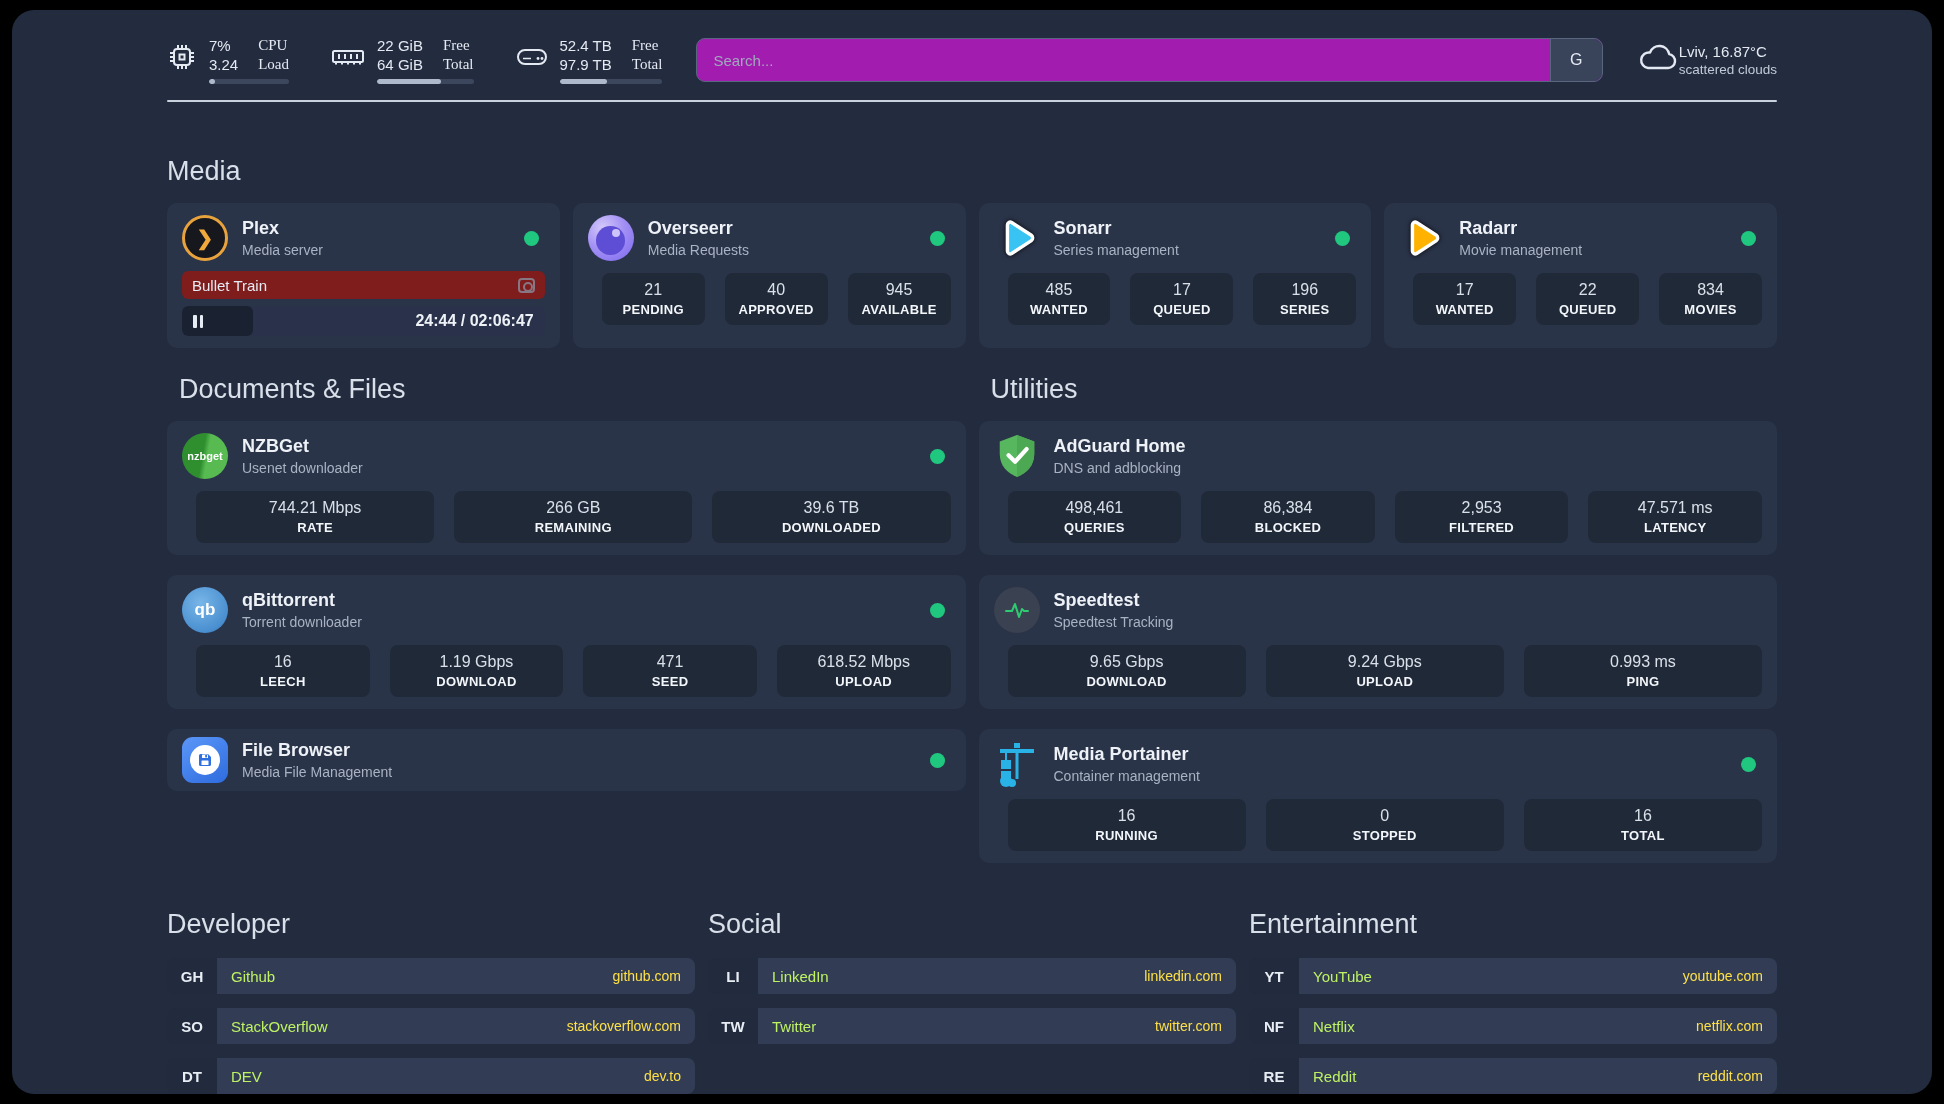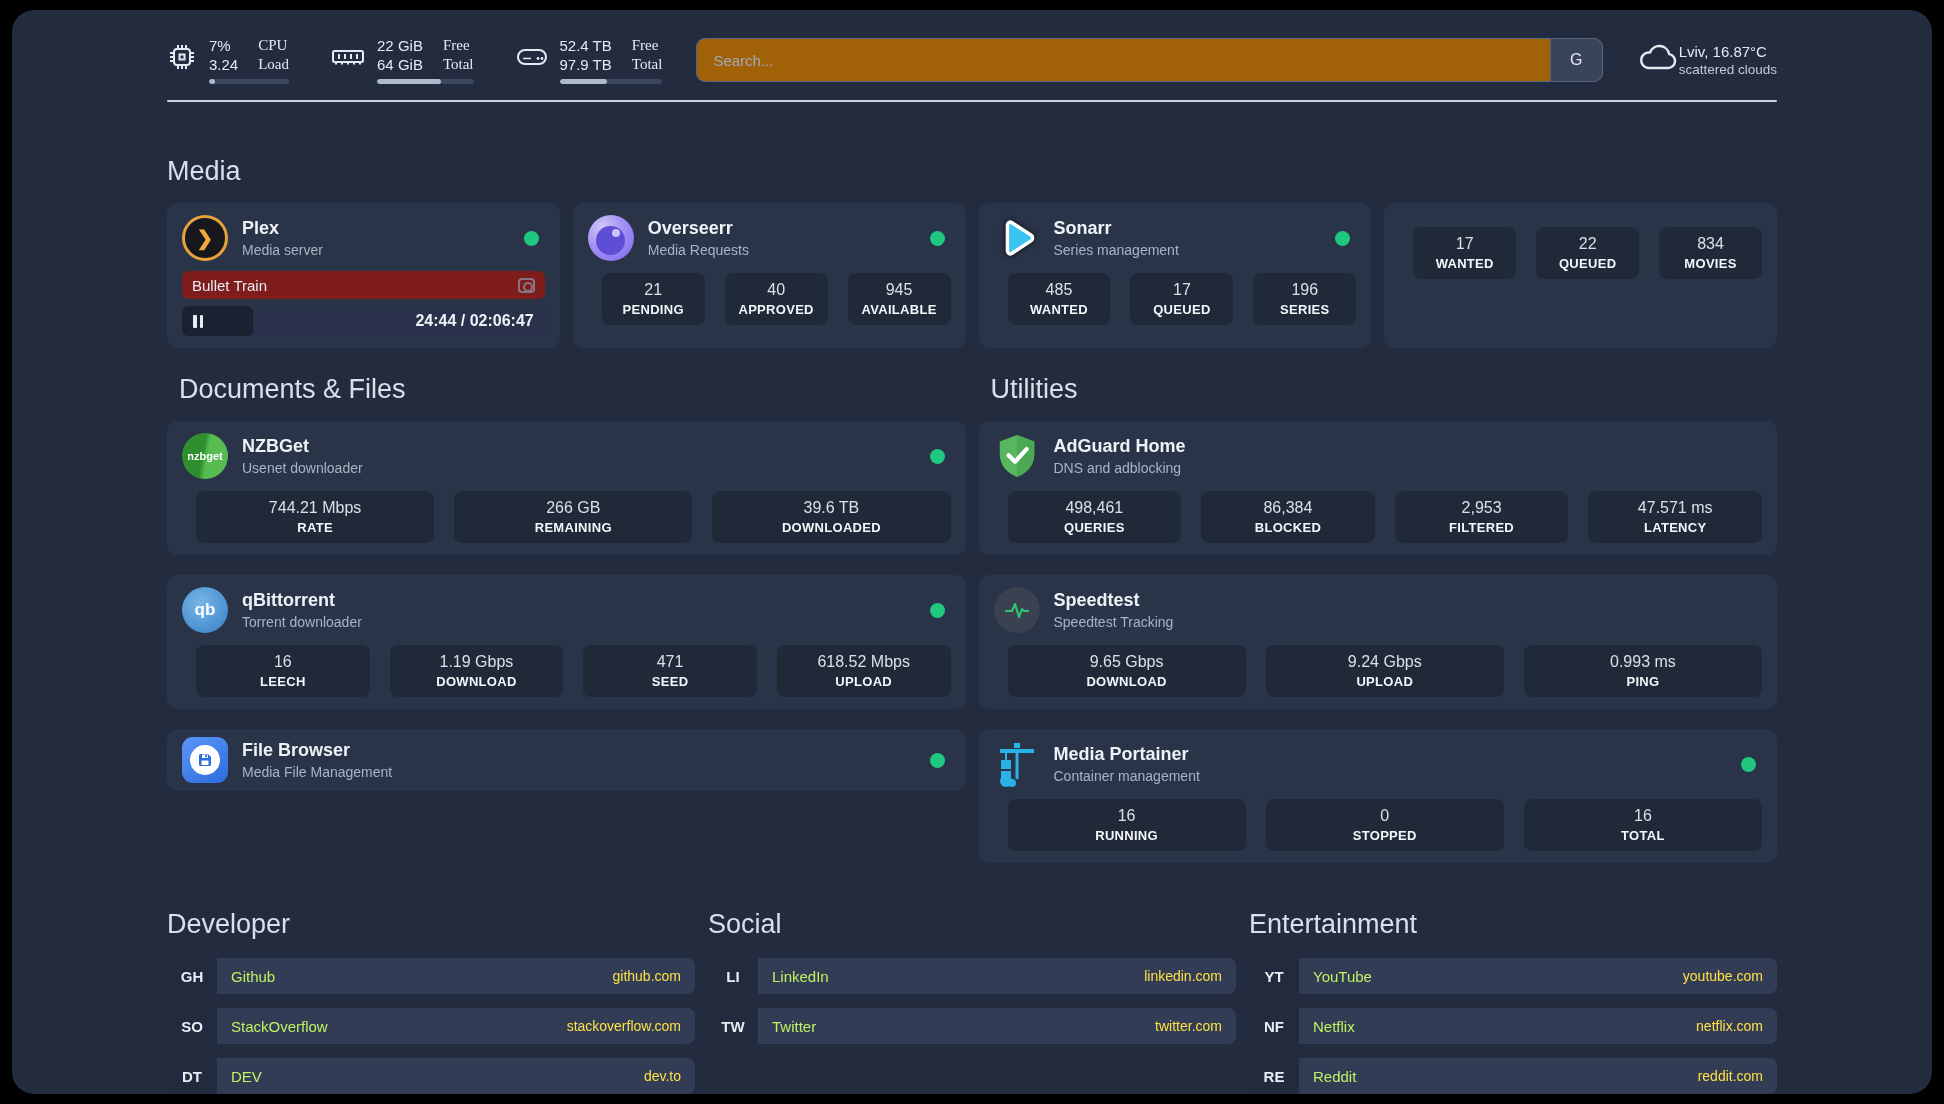--- a/index.html
+++ b/index.html
@@ -15,21 +15,21 @@
   .sysstat { display:flex; align-items:flex-start; gap:12px; color:#E4E9F2; }
   .sysstat svg { margin-top:6px; }
   .sysstat-body { display:flex; flex-direction:column; }
   .sysstat-cols { display:flex; gap:20px; }
   .sysstat-col { display:flex; flex-direction:column; font-size:15px; line-height:19px; }
   .sysstat-col.labels { text-align:left;font-family:Liberation Serif, serif; }
   .sysbar { margin-top:5px; height:5px; border-radius:3px; background:#3C475E; overflow:hidden; }
   .sysbar-fill { height:100%; background:#AEB9CC; border-radius:3px; }
 
   .searchwrap { flex:1; position:relative; }
-  .search-input { width:100%; height:44px; background:#a16207; border:1px solid #5A6580;
+  .search-input { width:100%; height:44px; background:#a21caf; border:1px solid #5A6580;
                   border-radius:9px; color:#E4E9F2; font-size:15px; padding:0 70px 0 16px;
                   outline:none; font-family:"Liberation Sans", sans-serif; }
   .search-input::placeholder { color:#9FA9BC; }
   .search-engine { position:absolute; right:1px; top:1px; bottom:1px; width:52px;
                    background:#39435A; border-left:1px solid #5A6580; border-radius:0 8px 8px 0;
                    display:flex; align-items:center; justify-content:center;
                    color:#E4E9F2; font-size:16px; cursor:pointer; }
 
   .weather { flex:none; display:flex; align-items:center; gap:0; color:#E4E9F2; }
   .weather-txt { display:flex; flex-direction:column; }
@@ -293,20 +293,32 @@
           <div class="stat-label">QUEUED</div>
         </div>
         <div class="stat">
           <div class="stat-value">196</div>
           <div class="stat-label">SERIES</div>
         </div>
       </div>
     </div>
 
     <div class="card">
+      <div class="card-head">
+        <div class="app-icon">
+          <svg width="46" height="46" viewBox="0 0 24 24">
+            <path d="M7 5.2C7 4 8.2 3.3 9.2 3.9l10.3 6.7c.9.6.9 2.2 0 2.8L9.2 20.1C8.2 20.7 7 20 7 18.8Z" fill="#FFB300" stroke="#FFFFFF" stroke-width="1.8" stroke-linejoin="round" style="filter:drop-shadow(0 0 1.5px rgba(0,0,0,.85))"></path>
+          </svg>
+        </div>
+        <div class="titles">
+          <span class="app-title">Radarr</span>
+          <span class="app-sub">Movie management</span>
+        </div>
+        <span class="dot"></span>
+      </div>
       <div class="stats">
         <div class="stat">
           <div class="stat-value">17</div>
           <div class="stat-label">WANTED</div>
         </div>
         <div class="stat">
           <div class="stat-value">22</div>
           <div class="stat-label">QUEUED</div>
         </div>
         <div class="stat">

